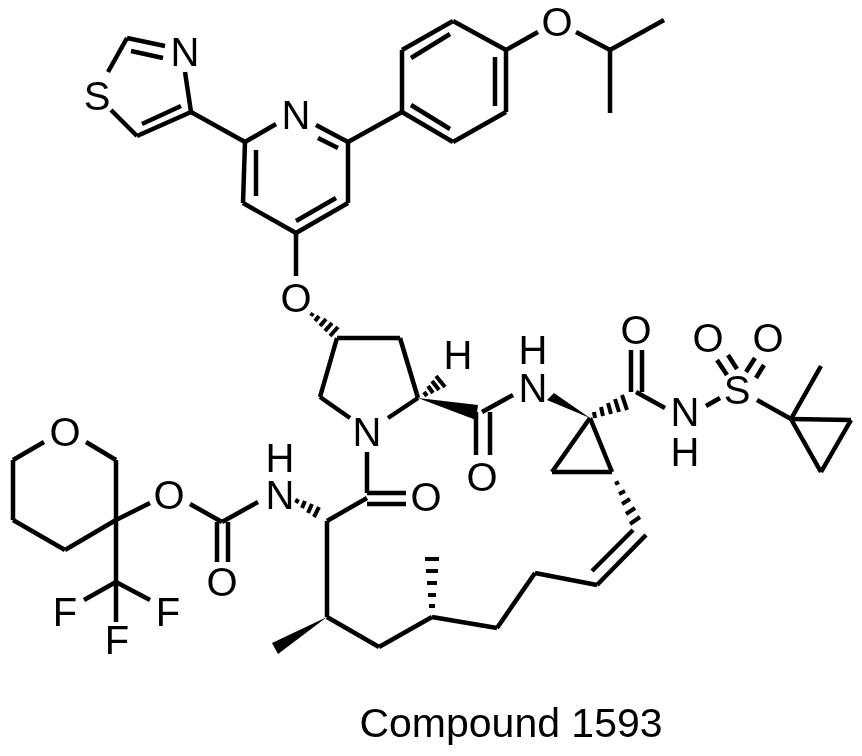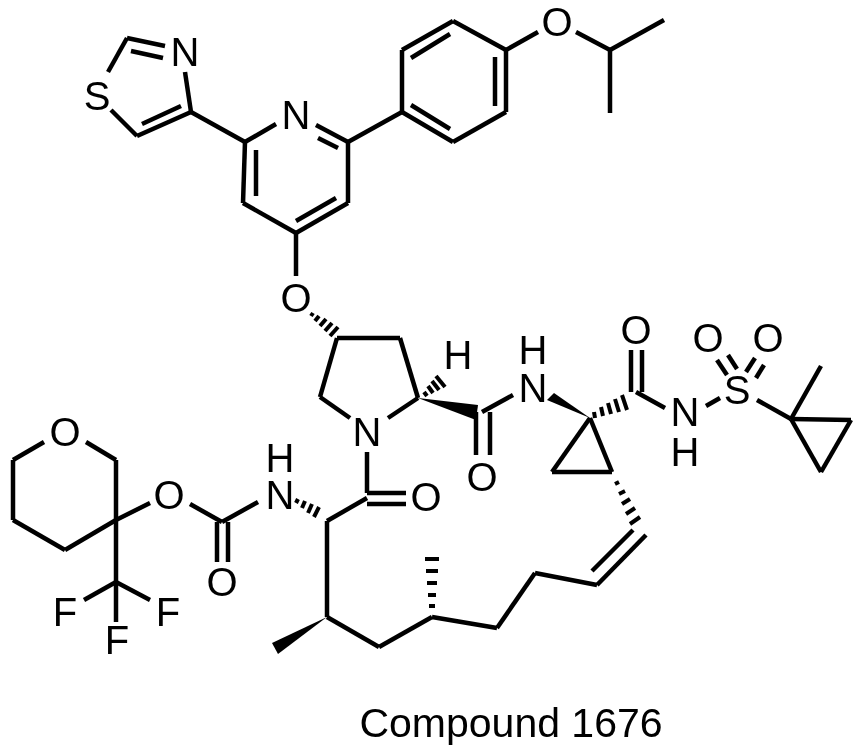--- a/index.html
+++ b/index.html
@@ -202,13 +202,13 @@
     <line class="hash" x1="428" y1="595" x2="436" y2="595"></line>
     <line class="hash" x1="429" y1="606" x2="435" y2="606"></line>
     <line class="bond" x1="432" y1="617" x2="497" y2="628"></line>
     <line class="bond" x1="497" y1="628" x2="535" y2="573"></line>
     <line class="bond" x1="535" y1="573" x2="597" y2="585"></line>
     <line class="bond" x1="597" y1="585" x2="646" y2="535"></line>
     <line class="bond" x1="592" y1="571" x2="633" y2="530"></line>
   </g>
 </svg>
 
-<div id="caption">Compound 1676</div>
+<div id="caption">Compound 1593</div>
 
 </body></html>

